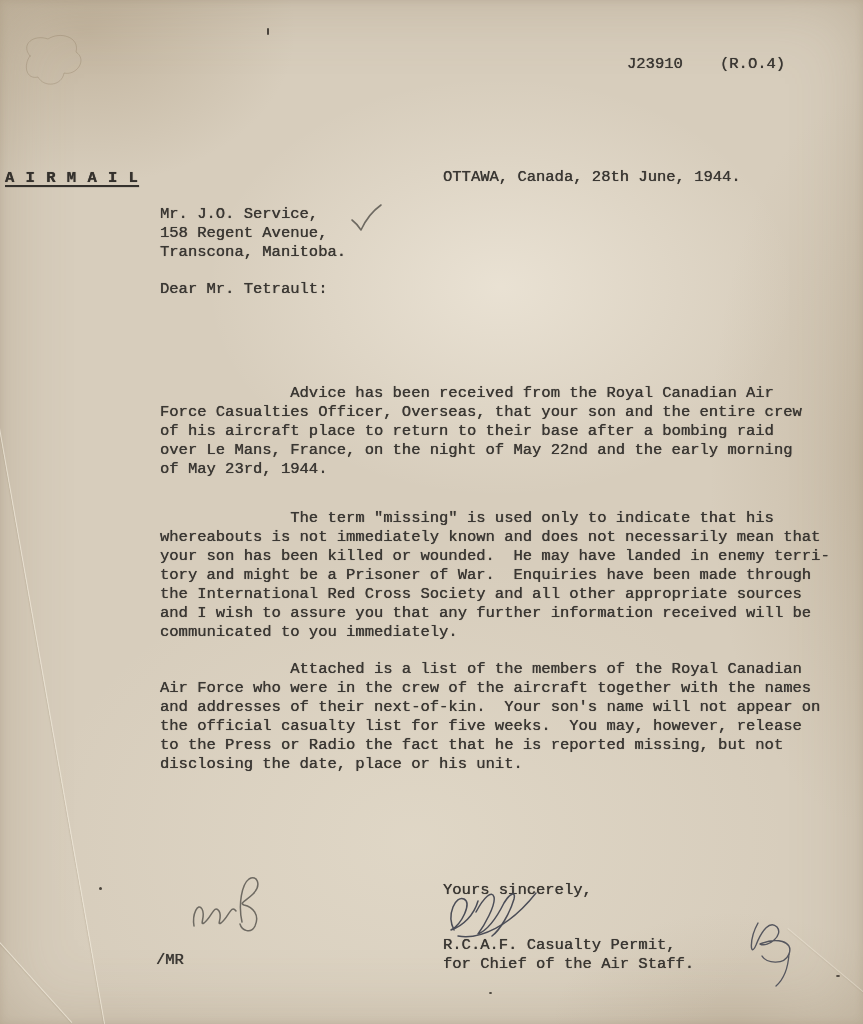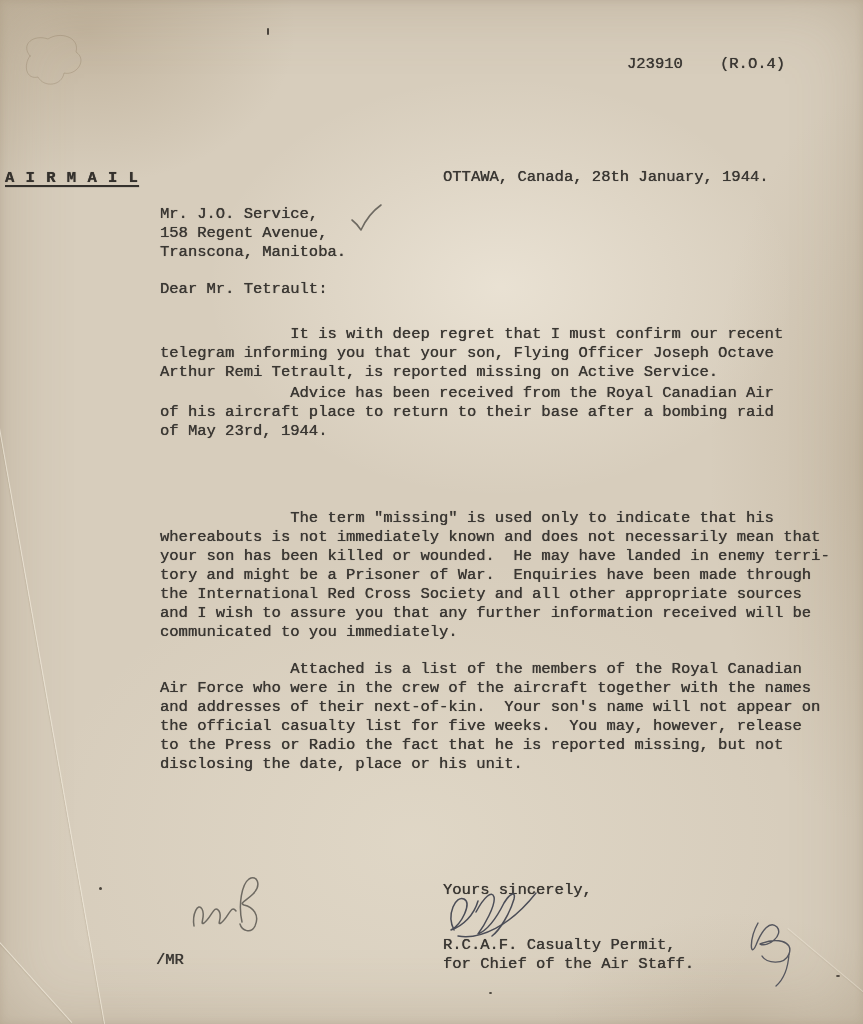--- a/index.html
+++ b/index.html
@@ -41,32 +41,31 @@
   <div class="speck" style="left:99px;top:887px;width:3px;height:3px"></div>
   <div class="speck" style="left:489px;top:992px;width:3px;height:2px"></div>
   <div class="speck" style="left:836px;top:975px;width:4px;height:2px"></div>
 
   <div class="crease" style="left:0;top:428px;width:605px;transform:rotate(80deg)"></div>
   <div class="crease" style="left:0;top:942px;width:108px;transform:rotate(48deg)"></div>
   <div class="crease" style="left:788px;top:928px;width:120px;transform:rotate(40deg);opacity:.6"></div>
 
   <div class="t" style="left:627px;top:55px">J23910    (R.O.4)</div>
   <div class="t airmail" style="left:5px;top:169px">A I R M A I L</div>
-  <div class="t" style="left:443px;top:168px">OTTAWA, Canada, 28th January, 1944.</div>
+  <div class="t" style="left:443px;top:168px">OTTAWA, Canada, 28th June, 1944.</div>
 
   <div class="t" style="left:160px;top:205px"><div>Mr. J.O. Service,</div><div>158 Regent Avenue,</div><div>Transcona, Manitoba.</div></div>
 
   <svg class="hand" style="left:348px;top:202px" width="36" height="30" viewBox="0 0 36 30">
     <path d="M4,18 C8,21 11,25 13,28 C18,17 26,8 33,3" stroke="#6e6a62" stroke-width="1.6"></path>
   </svg>
 
   <div class="t" style="left:160px;top:280px">Dear Mr. Tetrault:</div>
 
-  <div class="t" style="left:160px;top:325px"><div>              It is with deep regret that I must confirm our recent</div><div>telegram informing you that your son, Flying Officer Joseph Octave</div><div>Arthur Remi Tetrault, is reported missing on Active Service.</div></div>
-  <div class="t" style="left:160px;top:384px"><div>              Advice has been received from the Royal Canadian Air</div><div>of his aircraft place to return to their base after a bombing raid</div><div>of May 23rd, 1944.</div></div>
+  <div class="t" style="left:160px;top:384px"><div>              Advice has been received from the Royal Canadian Air</div><div>Force Casualties Officer, Overseas, that your son and the entire crew</div><div>of his aircraft place to return to their base after a bombing raid</div><div>over Le Mans, France, on the night of May 22nd and the early morning</div><div>of May 23rd, 1944.</div></div>
   <div class="t" style="left:160px;top:509px"><div>              The term "missing" is used only to indicate that his</div><div>whereabouts is not immediately known and does not necessarily mean that</div><div>your son has been killed or wounded.  He may have landed in enemy terri-</div><div>tory and might be a Prisoner of War.  Enquiries have been made through</div><div>the International Red Cross Society and all other appropriate sources</div><div>and I wish to assure you that any further information received will be</div><div>communicated to you immediately.</div></div>
   <div class="t" style="left:160px;top:660px"><div>              Attached is a list of the members of the Royal Canadian</div><div>Air Force who were in the crew of the aircraft together with the names</div><div>and addresses of their next-of-kin.  Your son's name will not appear on</div><div>the official casualty list for five weeks.  You may, however, release</div><div>to the Press or Radio the fact that he is reported missing, but not</div><div>disclosing the date, place or his unit.</div></div>
 
   <div class="t" style="left:443px;top:881px">Yours sincerely,</div>
 
   <svg class="hand" style="left:182px;top:868px" width="96" height="72" viewBox="0 0 96 72">
     <path d="M12,58 C10,46 16,34 20,41 C24,48 17,58 22,55 C30,49 32,36 37,43 C41,49 34,58 39,55 C47,49 49,36 54,43" stroke="#6e6a62" stroke-width="1.5"></path>
     <path d="M60,54 C56,36 60,16 67,11 C75,6 80,17 71,26 C64,33 57,35 62,37 C71,39 78,47 73,58 C69,66 60,63 58,56" stroke="#6e6a62" stroke-width="1.5"></path>
   </svg>
 

